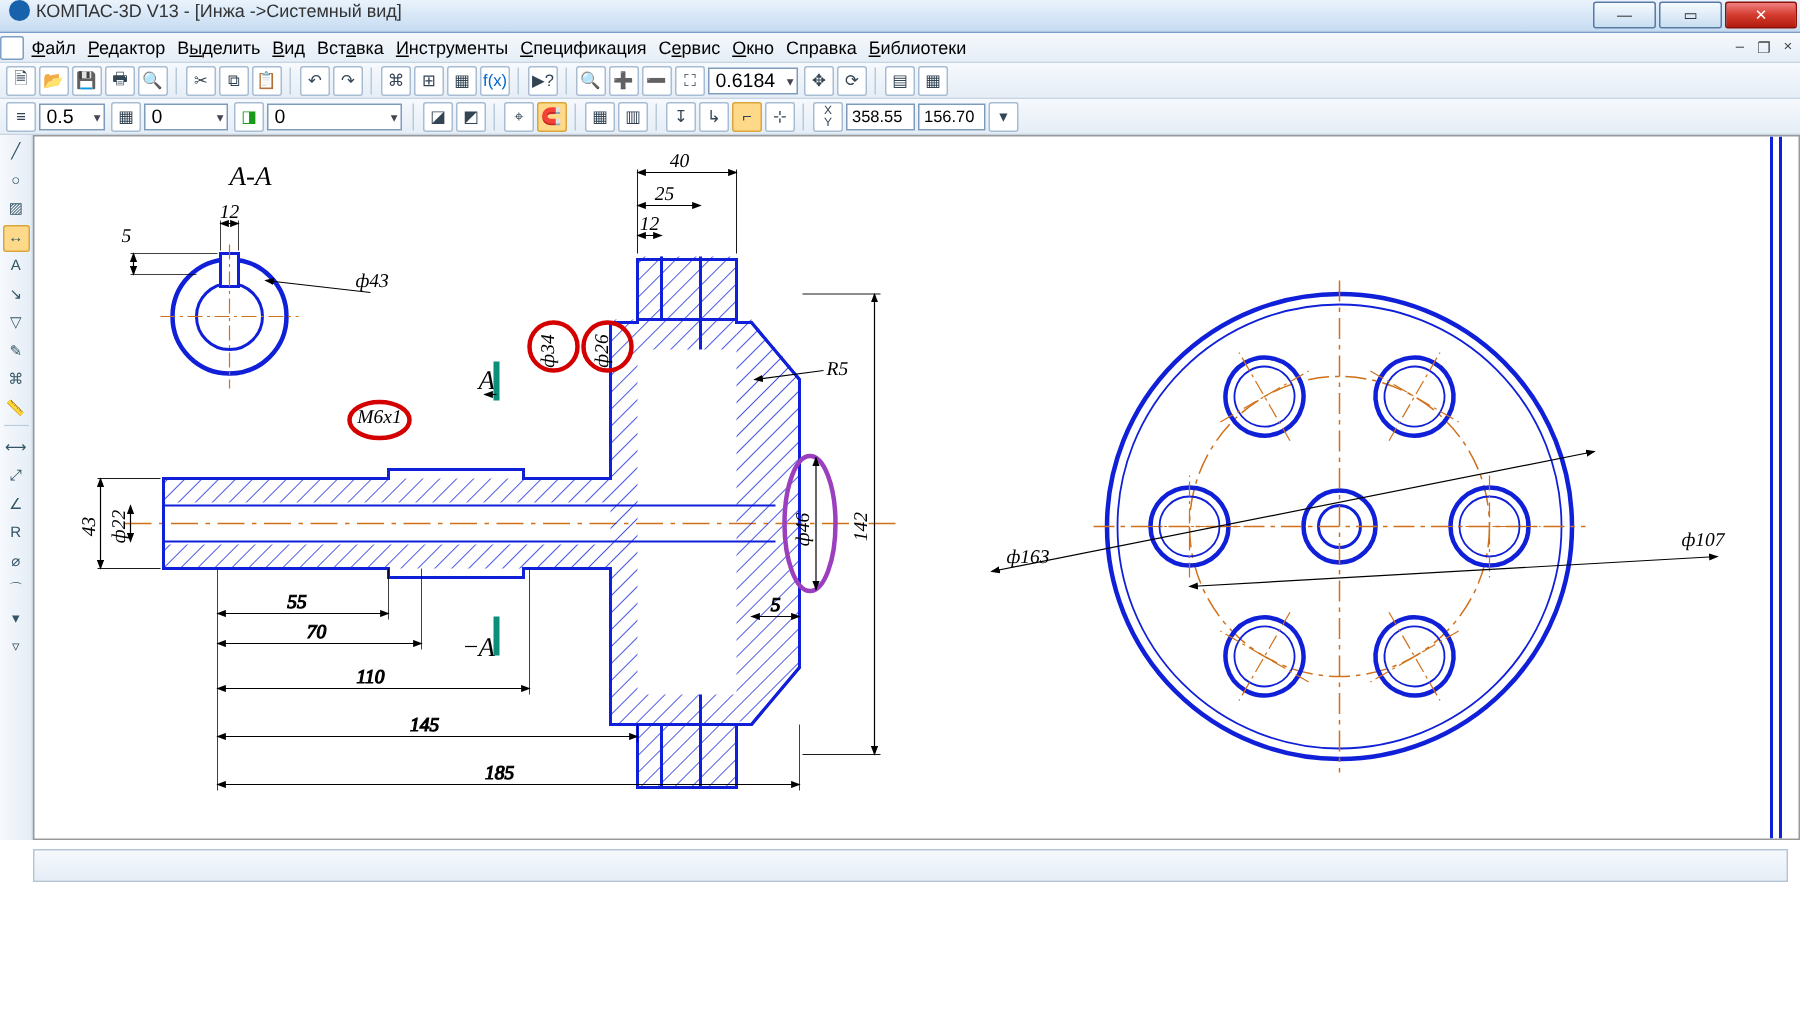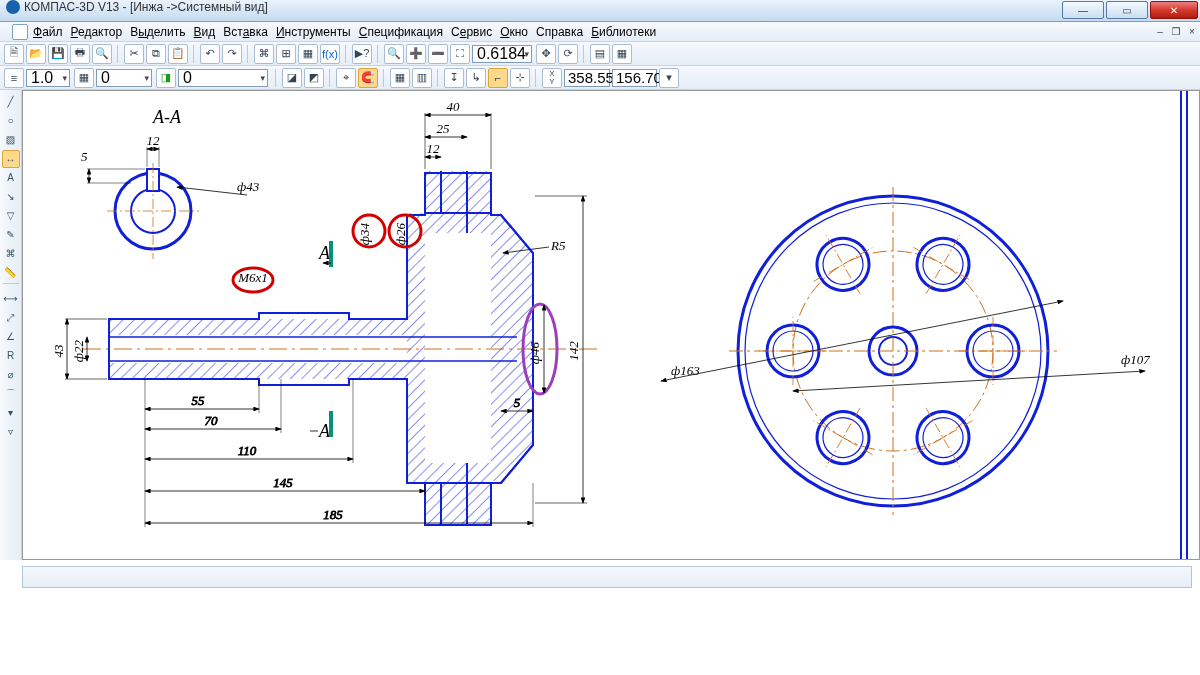--- a/index.html
+++ b/index.html
@@ -8,36 +8,36 @@
   
   .titlebar { height: 22px; background: linear-gradient(#eaf3fc,#d7e7f7,#c6dbf0); display:flex; align-items:flex-start; font-size:12px; color:#333; padding-left:6px; border-bottom:1px solid #7a9ec8;}
   .titlebar .app-icon{width:14px;height:14px;border-radius:50%;background:#1861ac;margin-right:4px;display:inline-block;}
   .title-text{flex:0 0 auto;}
   .title-spacer{flex:1;}
   .win-btns{display:flex;height:100%;}
   .win-btn{width:42px;height:18px;margin-top:1px;margin-right:2px;border:1px solid #5a7aa6;border-radius:2px;background:linear-gradient(#f5faff,#c9def1);display:flex;align-items:center;justify-content:center;font-size:10px;color:#333;}
   .win-btn.close{background:linear-gradient(#f08080,#d43b2f,#b21c0e);color:#fff;border-color:#8a1208;width:48px;}
 
   
-  .menubar{height:20px;background:linear-gradient(#f6f9fd,#e5edf6);display:flex;align-items:center;border-bottom:1px solid #c7d4e2;padding-left:12px;font-size:12px;}
+  .menubar{height:20px;background:linear-gradient(#f6f9fd,#e5edf6);display:flex;align-items:center;border-bottom:1px solid #c7d4e2;padding-left:0;font-size:12px;}
   .menubar .mi{padding:1px 2px;margin-right:4px;cursor:pointer;}
   .menubar .mi u{text-decoration:underline;}
   .menubar .icon-sm{width:16px;height:16px;border:1px solid #7aa0c6;border-radius:2px;background:#fff;margin-right:3px;display:inline-block;}
   .menubar .mdibtns{margin-left:auto;display:flex;font-size:10px;color:#444;}
   .menubar .mdibtns span{width:16px;text-align:center;}
 
   
   .toolbar{height:24px;background:linear-gradient(#f6f9fd,#e5edf6);display:flex;align-items:center;border-bottom:1px solid #c7d4e2;padding:0 4px;}
   .tool{width:20px;height:20px;border:1px solid transparent;border-radius:2px;display:flex;align-items:center;justify-content:center;margin-right:2px;font-size:11px;color:#345;}
   .tool.box{border-color:#a8bdd3;background:#fff;}
   .sep{width:4px;height:18px;border-left:1px solid #b9cad9;margin:0 3px;}
-  .combo{height:18px;border:1px solid #7f9bbc;background:#fff;font-size:16px;padding:0 14px 0 4px;display:flex;align-items:center;position:relative;margin-right:4px;}
+  .combo{height:18px;border:1px solid #7f9bbc;background:#fff;font-size:13px;padding:0 14px 0 4px;display:flex;align-items:center;position:relative;margin-right:4px;}
   .combo::after{content:"▾";position:absolute;right:2px;font-size:9px;color:#445;}
   .tool.active{background:#ffd98a;border-color:#d8a63a;}
-  .num-input{height:18px;border:1px solid #7f9bbc;background:#fff;font-size:15px;padding:0 3px;display:flex;align-items:center;margin-right:2px;}
+  .num-input{height:18px;border:1px solid #7f9bbc;background:#fff;font-size:11px;padding:0 3px;display:flex;align-items:center;margin-right:2px;}
 
   
   .lefttools{position:absolute;left:0;top:90px;width:22px;background:linear-gradient(90deg,#f6f9fd,#e5edf6);border-right:1px solid #c7d4e2;height:470px;padding-top:2px;}
   .lefttools .lt{width:18px;height:18px;margin:1px auto;border:1px solid transparent;border-radius:2px;display:block;font-size:10px;text-align:center;line-height:16px;color:#356;}
   .lefttools .lt.act{background:#ffd98a;border-color:#d8a63a;}
 
   
   .workspace{position:absolute;left:22px;top:90px;right:0;height:470px;border:1px solid #999;background:#fff;}
   .workspace svg{width:100%;height:100%;}
 
@@ -112,21 +112,21 @@
   <span class="tool box">✥</span>
   <span class="tool box">⟳</span>
   <span class="sep"></span>
   <span class="tool box">▤</span>
   <span class="tool box">▦</span>
 </div>
 
 <div class="toolbar">
   <span class="tool box">≡</span>
   <div class="combo" style="width:44px">
-      <span>1.0</span>
+      <span>0.5</span>
     </div>
   <span class="tool box">▦</span>
   <div class="combo" style="width:56px">
       <span>0</span>
     </div>
   <span class="tool box" style="color:#1a9a1a">◨</span>
   <div class="combo" style="width:90px">
       <span>0</span>
     </div>
   <span class="sep"></span>

